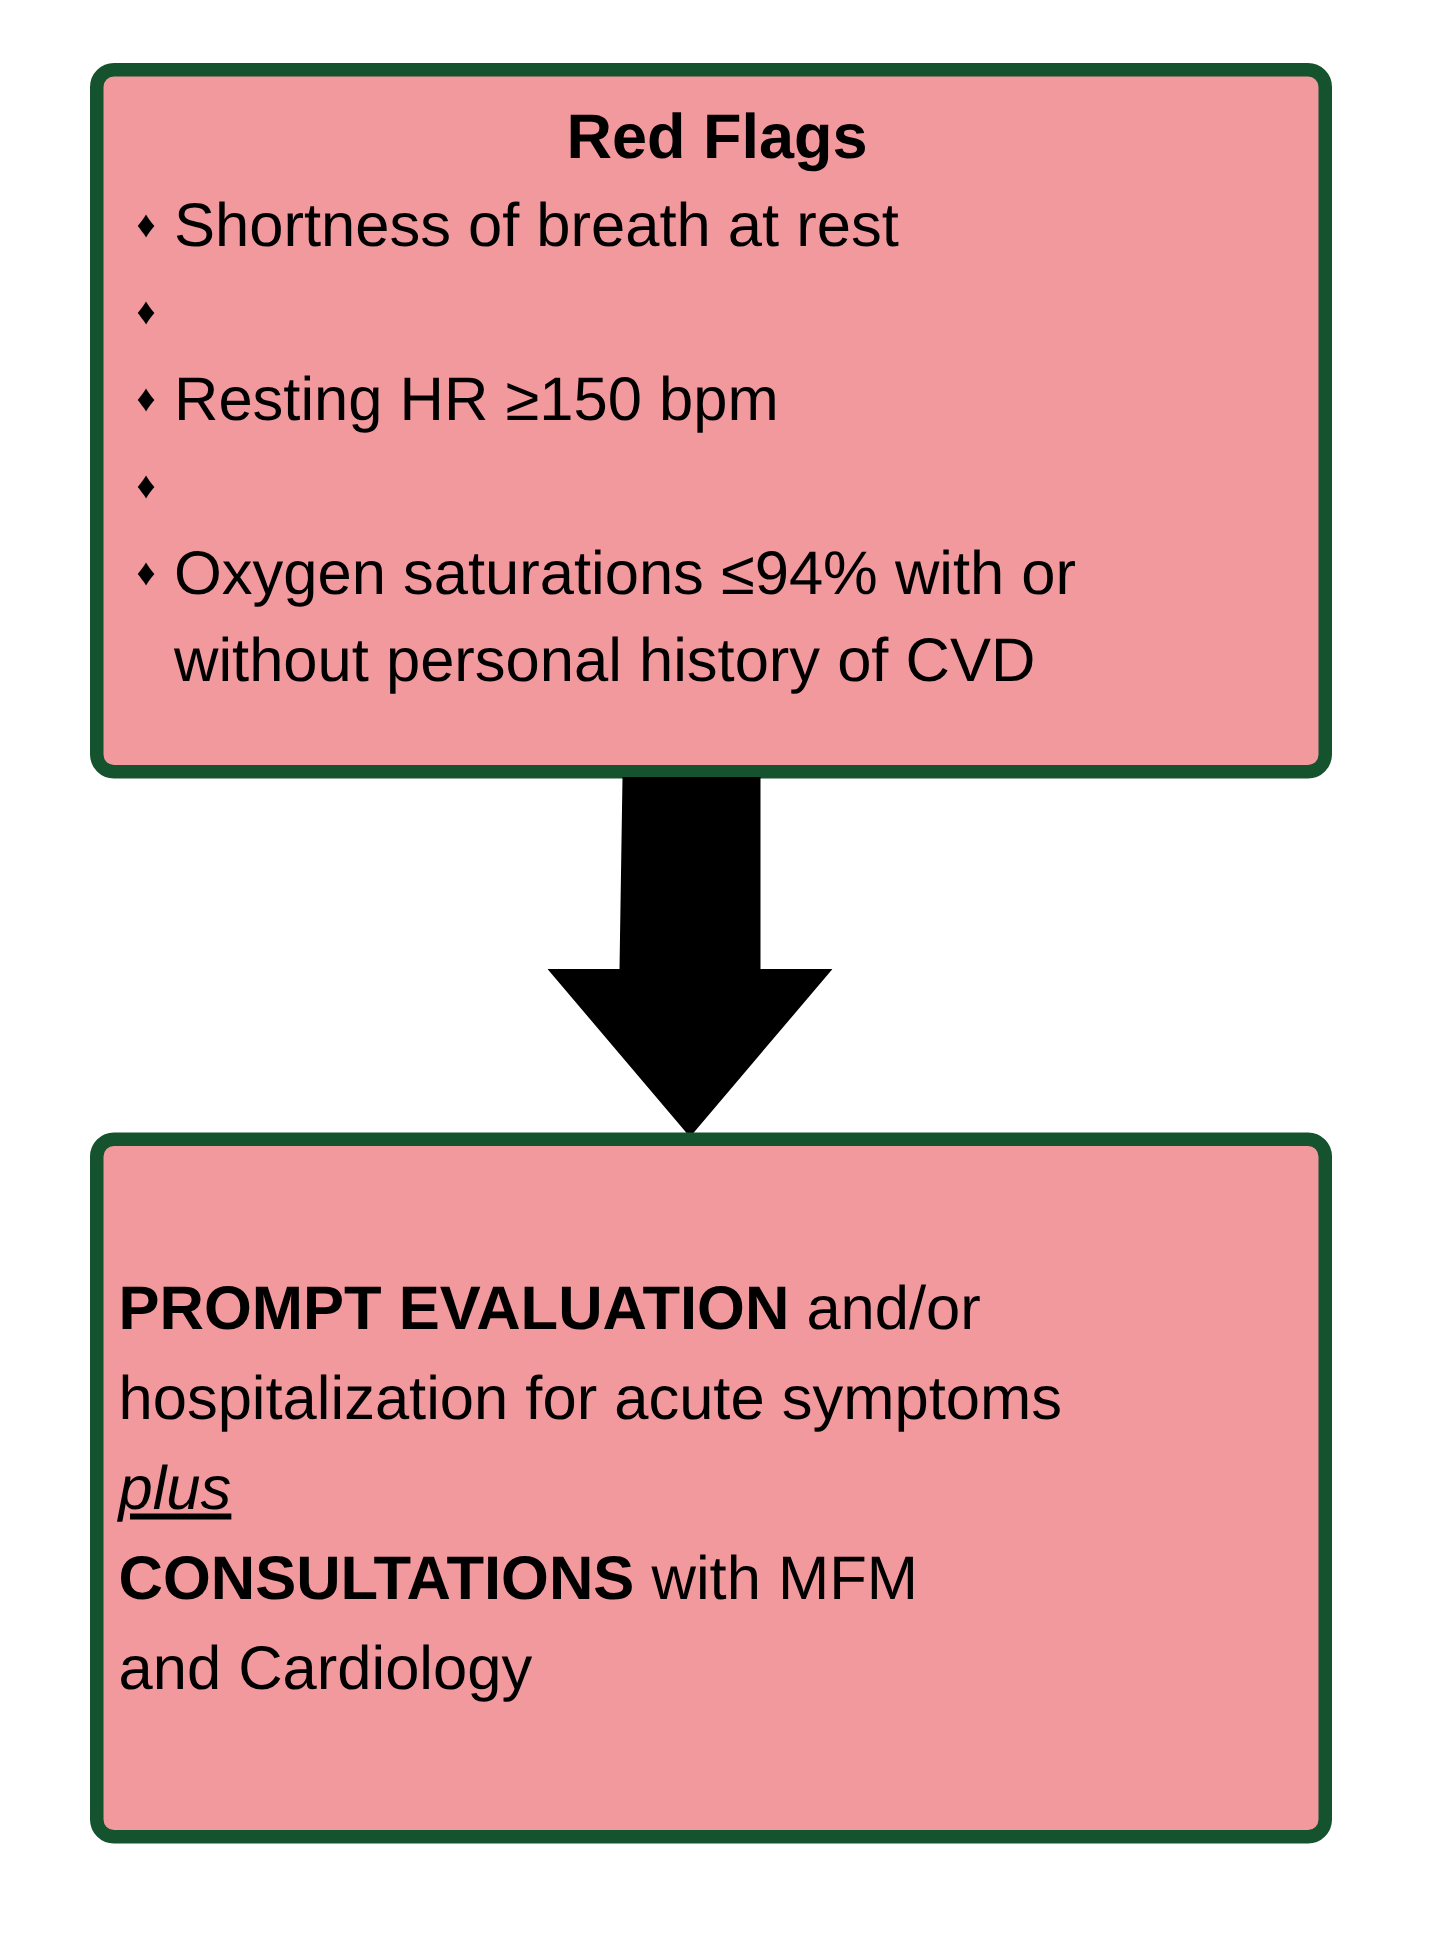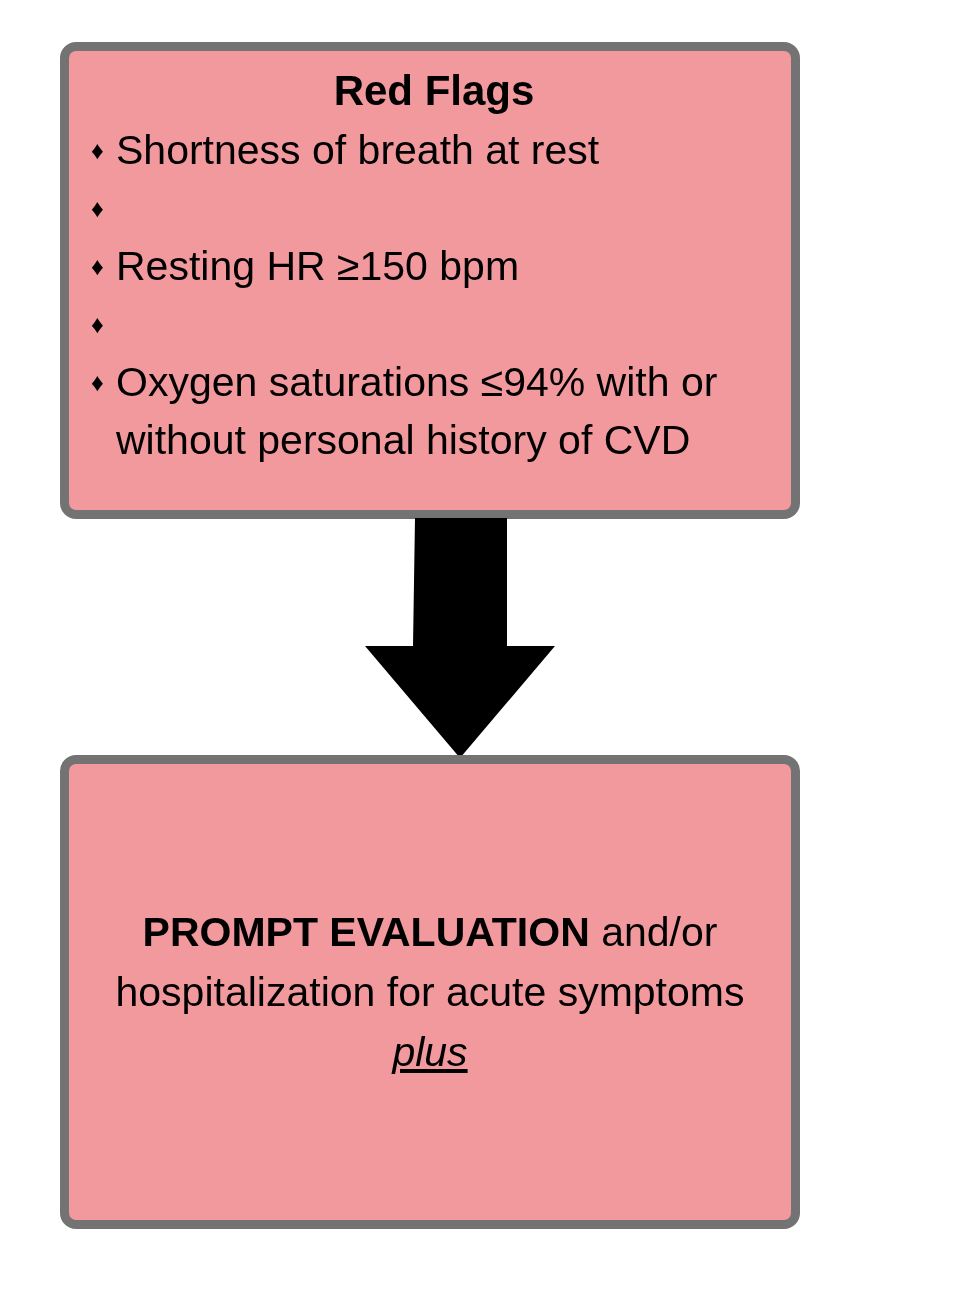--- a/index.html
+++ b/index.html
@@ -12,38 +12,37 @@
   .canvas {
     position: relative;
     width: 956px;
     height: 1300px;
     background: #ffffff;
     overflow: hidden;
   }
   .flag-box {
     position: absolute;
     left: 60px;
-    width: 740px;
+    width: 828px;
     box-sizing: border-box;
     background: #F2999E;
-    border: 9px solid #737373;
+    border: 9px solid #14532d;
     border-radius: 16px;
   }
   .box-top {
     top: 42px;
     height: 477px;
     padding: 10px 14px 0 22px;
   }
   .box-bottom {
     top: 755px;
     height: 474px;
     display: flex;
     flex-direction: column;
     justify-content: center;
-    text-align: center;
     font-size: 41px;
     line-height: 60px;
     padding: 0 10px;
   }
   .box-title {
     text-align: center;
     font-weight: bold;
     font-size: 42px;
     line-height: 60px;
   }
@@ -103,15 +102,19 @@
   <svg class="down-arrow-svg" viewBox="0 0 190 240" aria-hidden="true">
     <polygon points="50,0 142,0 142,128 190,128 95,240 0,128 48,128" fill="#000000"></polygon>
   </svg>
 
   <div class="flag-box box-bottom">
     <div>
       <span class="bold">PROMPT EVALUATION</span><span> and/or</span>
     </div>
     <div>hospitalization for acute symptoms</div>
     <div class="italic">plus</div>
+    <div>
+      <span class="bold">CONSULTATIONS</span><span> with MFM</span>
+    </div>
+    <div>and Cardiology</div>
   </div>
 
 </div>
 
 </body></html>

